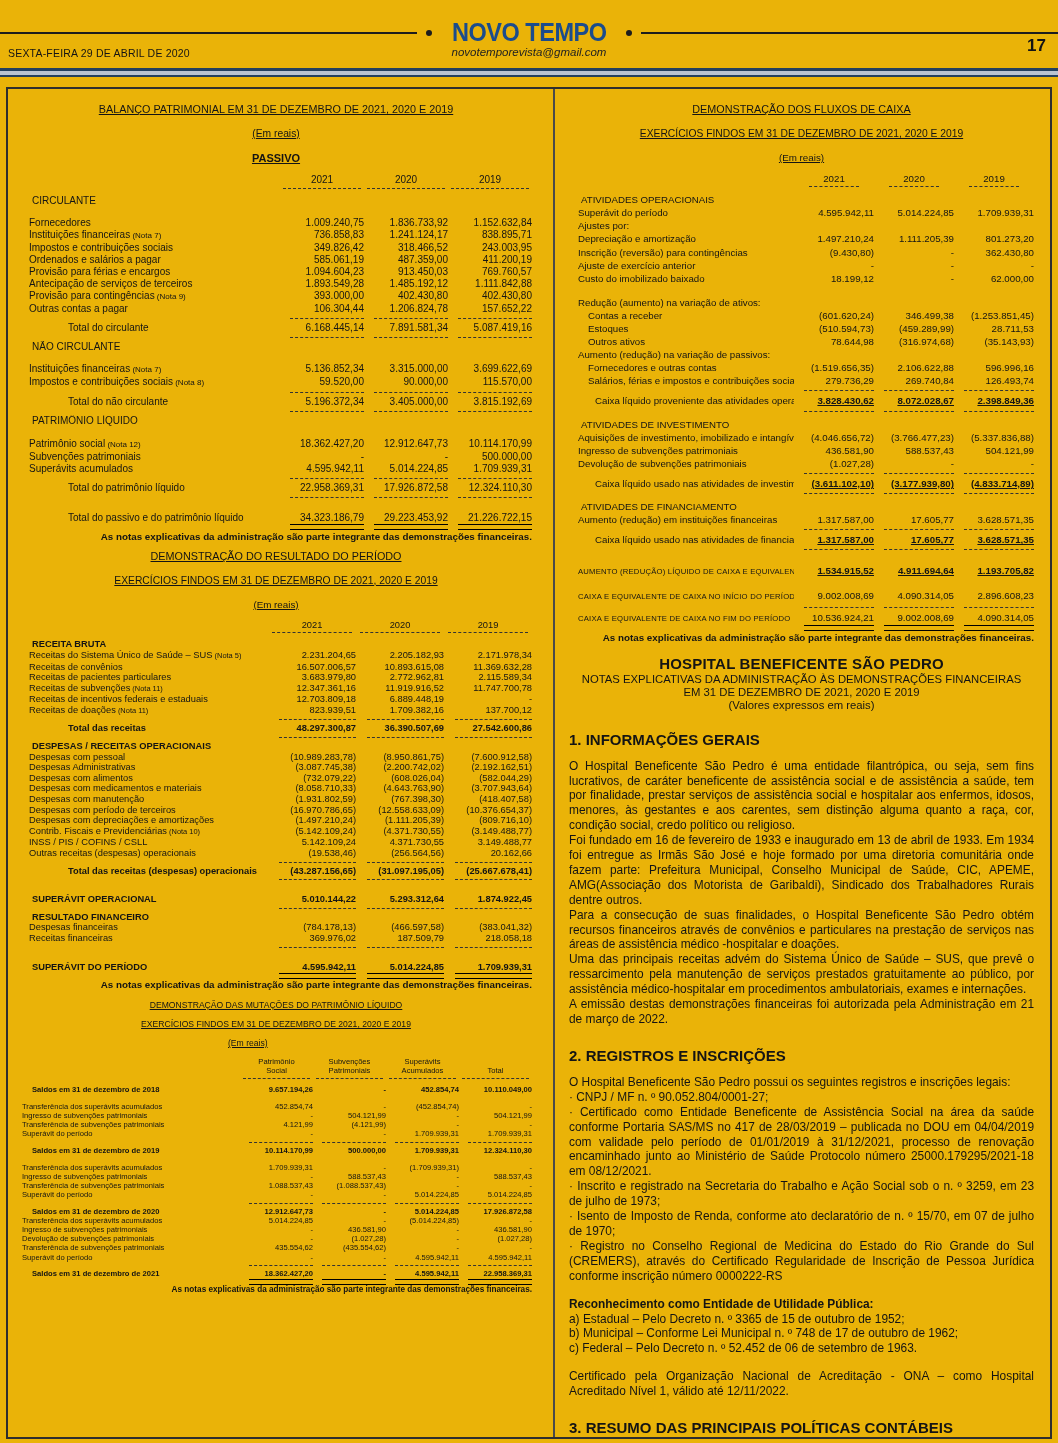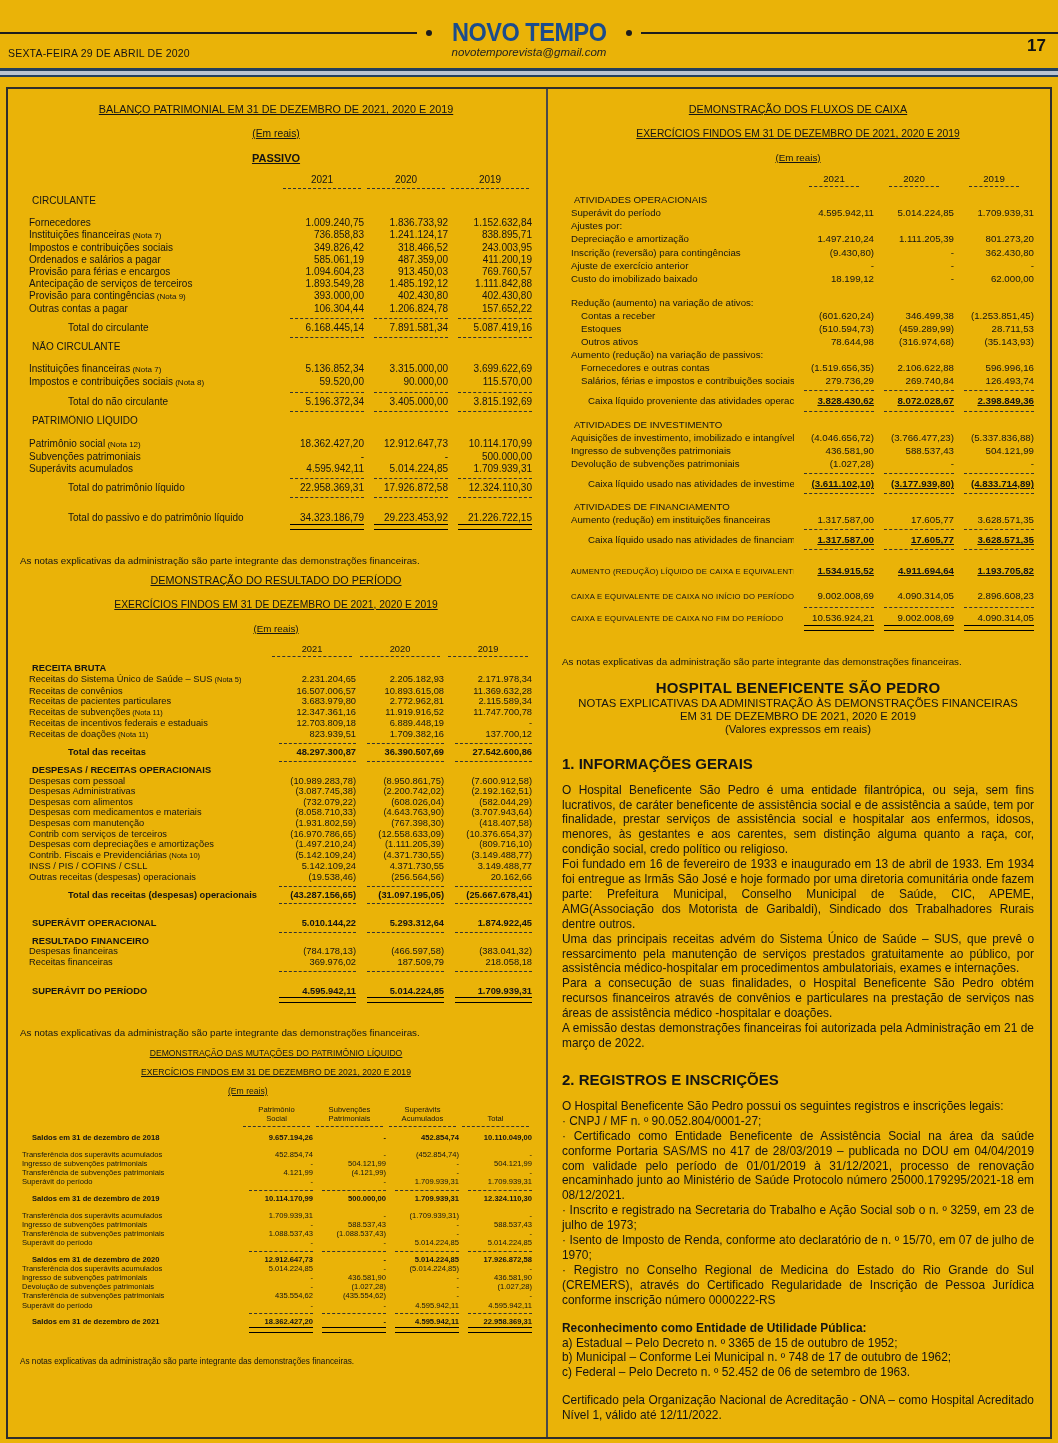--- a/index.html
+++ b/index.html
@@ -12,29 +12,29 @@
   .dot{width:6px;height:6px;background:#1d1d1d;border-radius:50%;flex:0 0 auto;}
   .brand{font-size:25px;font-weight:bold;color:#1b4c8c;letter-spacing:-0.5px;transform:scaleX(.94);white-space:nowrap;padding:0 6px;}
   .mast-date{position:absolute;top:47px;left:8px;font-size:10.5px;letter-spacing:.2px;}
   .mast-email{position:absolute;top:46px;left:0;right:0;text-align:center;font-style:italic;font-size:11.5px;color:#222;}
   .mast-page{position:absolute;top:36px;right:12px;font-size:17px;font-weight:bold;}
   .triple-rule{position:absolute;top:68px;left:0;right:0;height:4px;background:#b9c3d1;
                border-top:3px solid #24405e;border-bottom:2px solid #24405e;}
   
   .content-box{margin:3px 6px 0 6px;border:2px solid #2e2e2e;display:flex;height:1348px;overflow:hidden;}
   .col{overflow:hidden;}
-  .col-left{width:512px;border-right:2px solid #4a4a4a;padding:6px 14px 0 12px;}
+  .col-left{width:512px;border-right:2px solid #4a4a4a;padding:6px 21px 0 12px;}
   .col-right{flex:1;padding:6px 16px 0 14px;}
   section{margin-bottom:8px;}
   
   .st-title{text-align:center;font-size:10.8px;text-decoration:underline;margin-top:8px;white-space:nowrap;}
   .st-sub{text-align:center;font-size:10.3px;text-decoration:underline;margin-top:13px;}
   .st-sub.b{font-weight:bold;font-size:11px;}
   .sm-title{font-size:8.6px;margin-top:10px;}
-  .foot{text-align:left;font-size:9.8px;margin:24px 0 2px;}
+  .foot{text-align:right;font-size:9.8px;margin:0 0 2px;font-weight:bold;}
   .foot.smf{font-size:8.2px;}
   
   .fin{margin-top:10px;}
   .frow{display:flex;align-items:baseline;}
   .frow .lbl{flex:1;padding-left:9px;white-space:nowrap;overflow:hidden;}
   .frow.h .lbl{padding-left:0;margin-left:12px;}
   .frow.t .lbl{padding-left:48px;}
   .frow.i .lbl{padding-left:19px;}
   .cell{text-align:right;white-space:nowrap;flex:0 0 auto;}
   .nt{font-size:.8em;}
@@ -427,21 +427,21 @@
               <div class="cell">(4.643.763,90)</div>
               <div class="cell">(3.707.943,64)</div>
             </div>
             <div class="frow">
               <div class="lbl">Despesas com manutenção</div>
               <div class="cell">(1.931.802,59)</div>
               <div class="cell">(767.398,30)</div>
               <div class="cell">(418.407,58)</div>
             </div>
             <div class="frow">
-              <div class="lbl">Contrib com serviços de terceiros</div>
+              <div class="lbl">Despesas com período de terceiros</div>
               <div class="cell">(16.970.786,65)</div>
               <div class="cell">(12.558.633,09)</div>
               <div class="cell">(10.376.654,37)</div>
             </div>
             <div class="frow">
               <div class="lbl">Despesas com depreciações e amortizações</div>
               <div class="cell">(1.497.210,24)</div>
               <div class="cell">(1.111.205,39)</div>
               <div class="cell">(809.716,10)</div>
             </div>
@@ -1043,22 +1043,22 @@
         <div class="notes-head">
           <div class="org">HOSPITAL BENEFICENTE SÃO PEDRO</div>
           <div class="nsub">NOTAS EXPLICATIVAS DA ADMINISTRAÇÃO ÀS DEMONSTRAÇÕES FINANCEIRAS</div>
           <div class="nsub">EM 31 DE DEZEMBRO DE 2021, 2020 E 2019</div>
           <div class="nsub">(Valores expressos em reais)</div>
         </div>
         <div>
             <div class="nsec-h">1. INFORMAÇÕES GERAIS</div>
             <p class="npar">O Hospital Beneficente São Pedro é uma entidade filantrópica, ou seja, sem fins lucrativos, de caráter beneficente de assistência social e de assistência a saúde, tem por finalidade, prestar serviços de assistência social e hospitalar aos enfermos, idosos, menores, às gestantes e aos carentes, sem distinção alguma quanto a raça, cor, condição social, credo político ou religioso.</p>
             <p class="npar">Foi fundado em 16 de fevereiro de 1933 e inaugurado em 13 de abril de 1933. Em 1934 foi entregue as Irmãs São José e hoje formado por uma diretoria comunitária onde fazem parte: Prefeitura Municipal, Conselho Municipal de Saúde, CIC, APEME, AMG(Associação dos Motorista de Garibaldi), Sindicado dos Trabalhadores Rurais dentre outros.</p>
+            <p class="npar">Para a consecução de suas finalidades, o Hospital Beneficente São Pedro obtém recursos financeiros através de convênios e particulares na prestação de serviços nas áreas de assistência médico -hospitalar e doações.</p>
             <p class="npar">Uma das principais receitas advém do Sistema Único de Saúde – SUS, que prevê o ressarcimento pela manutenção de serviços prestados gratuitamente ao público, por assistência médico-hospitalar em procedimentos ambulatoriais, exames e internações.</p>
-            <p class="npar">Para a consecução de suas finalidades, o Hospital Beneficente São Pedro obtém recursos financeiros através de convênios e particulares na prestação de serviços nas áreas de assistência médico -hospitalar e doações.</p>
             <p class="npar">A emissão destas demonstrações financeiras foi autorizada pela Administração em 21 de março de 2022.</p>
             <div class="nsec-h">2. REGISTROS E INSCRIÇÕES</div>
             <p class="npar">O Hospital Beneficente São Pedro possui os seguintes registros e inscrições legais:</p>
             <p class="npar">· CNPJ / MF n. º 90.052.804/0001-27;</p>
             <p class="npar">· Certificado como Entidade Beneficente de Assistência Social na área da saúde conforme Portaria SAS/MS no 417 de 28/03/2019 – publicada no DOU em 04/04/2019 com validade pelo período de 01/01/2019 à 31/12/2021, processo de renovação encaminhado junto ao Ministério de Saúde Protocolo número 25000.179295/2021-18 em 08/12/2021.</p>
             <p class="npar">· Inscrito e registrado na Secretaria do Trabalho e Ação Social sob o n. º 3259, em 23 de julho de 1973;</p>
             <p class="npar">· Isento de Imposto de Renda, conforme ato declaratório de n. º 15/70, em 07 de julho de 1970;</p>
             <p class="npar">· Registro no Conselho Regional de Medicina do Estado do Rio Grande do Sul (CREMERS), através do Certificado Regularidade de Inscrição de Pessoa Jurídica conforme inscrição número 0000222-RS</p>
             <p class="npar b mt">Reconhecimento como Entidade de Utilidade Pública:</p>
             <p class="npar">a) Estadual – Pelo Decreto n. º 3365 de 15 de outubro de 1952;</p>

